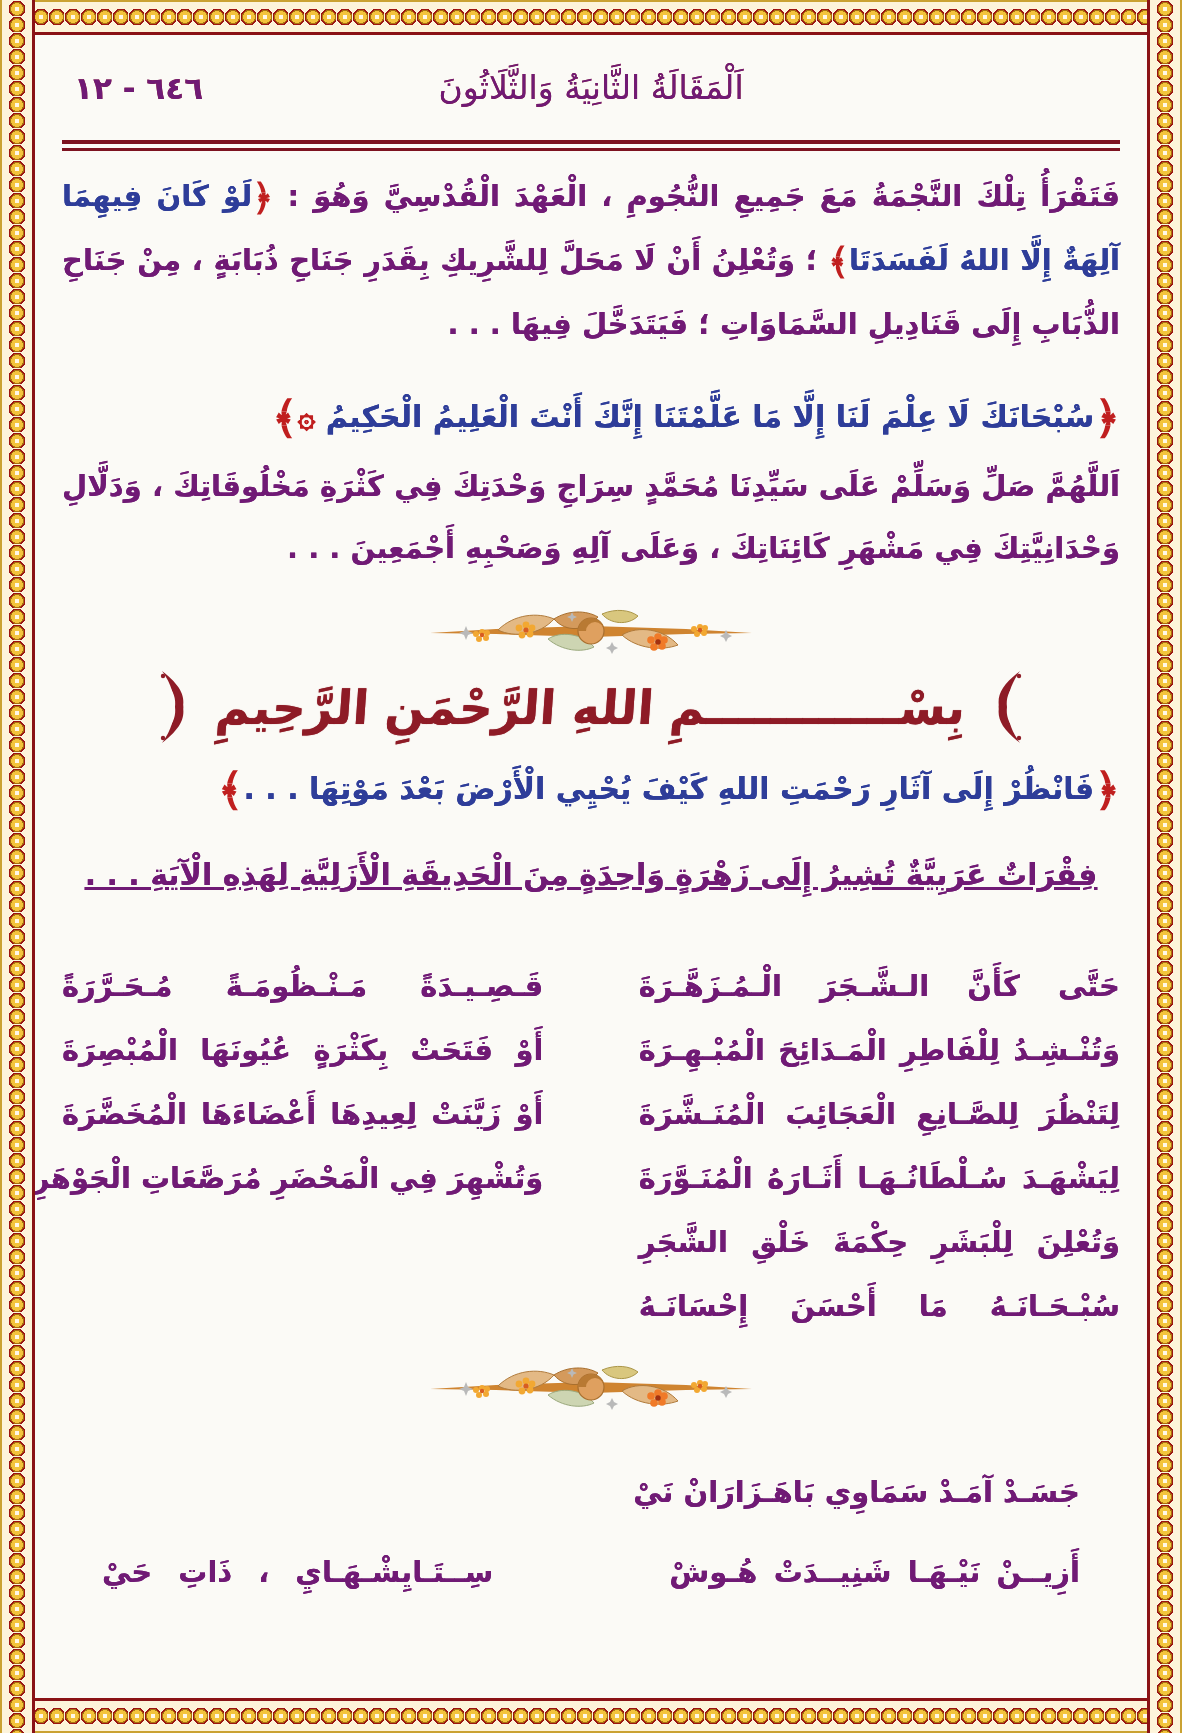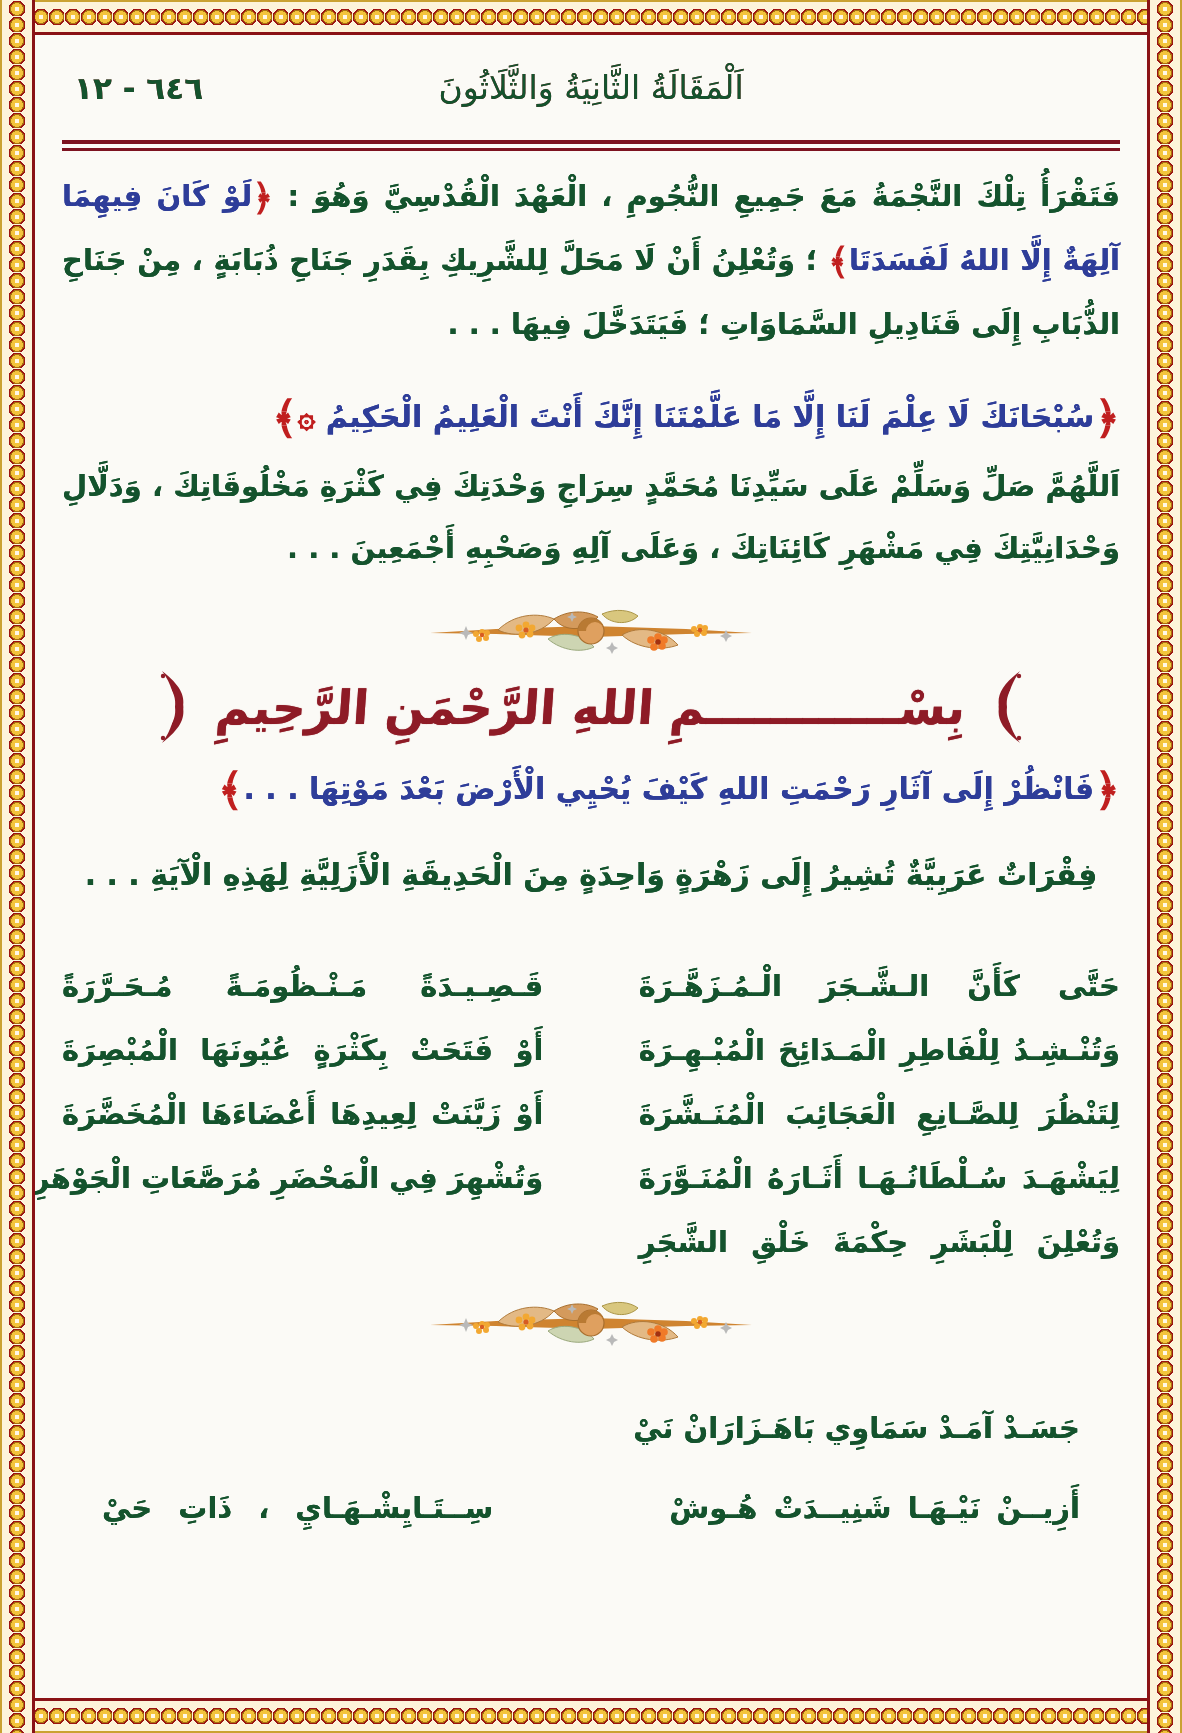--- a/index.html
+++ b/index.html
@@ -34,21 +34,21 @@
   .border-left{left:0;border-left:2px solid #caa232;border-right:3px solid #8a1216;}
   .border-right{right:0;border-right:2px solid #caa232;border-left:3px solid #8a1216;}
 
   
   .content{
     position:absolute;left:44px;right:44px;top:40px;bottom:40px;
     padding:0 18px;
     direction:rtl;
     color:#8e1b26;
   }
-  .maroon{color:#14532d;}
+  .maroon{color:#701a75;}
   .blue{color:#2e3d99;}
   .red{color:#c01f1f;}
 
   .header{position:relative;margin-top:28px;height:58px;}
   .title{
     text-align:center;font-size:33px;font-weight:normal;
     text-shadow:0 0 .6px #8e1b26;
     letter-spacing:.5px;
   }
   .page-number{
@@ -91,21 +91,21 @@
   .bismillah-text{
     font-size:47px;font-weight:bold;color:#8e1b26;
     text-shadow:0 0 .7px #8e1b26;white-space:nowrap;
     transform:skewX(-4deg);
   }
   .side-ornament{width:34px;height:78px;}
 
   .verse2-row{}
   .intro-line{
     margin-top:34px;text-align:center;font-size:30px;font-weight:bold;
-    text-shadow:0 0 .5px currentColor;white-space:nowrap;
+    text-shadow:0 0 .5px currentColor;white-space:nowrap;text-decoration:underline;
   }
 
   .poem{margin-top:62px;}
   .poem-row{display:flex;justify-content:space-between;line-height:64px;}
   .hemistich{
     width:45.5%;font-size:29px;font-weight:bold;
     text-align:justify;text-align-last:justify;
     text-shadow:0 0 .5px currentColor;white-space:nowrap;
     overflow:visible;
   }
@@ -231,20 +231,21 @@
         <div class="hemistich maroon">أَوْ زَيَّنَتْ لِعِيدِهَا أَعْضَاءَهَا الْمُخَضَّرَةَ</div>
       </div>
       <div class="poem-row">
         <div class="hemistich maroon">لِيَشْهَـدَ سُـلْطَانُـهَـا أَثَـارَهُ الْمُنَـوَّرَةَ</div>
         <div class="hemistich maroon">وَتُشْهِرَ فِي الْمَحْضَرِ مُرَصَّعَاتِ الْجَوْهَرِ</div>
       </div>
       <div class="poem-row">
         <div class="hemistich maroon">وَتُعْلِنَ لِلْبَشَرِ حِكْمَةَ خَلْقِ الشَّجَرِ</div>
       </div>
       <div class="poem-row">
+        <div class="hemistich maroon">سُبْـحَـانَـهُ مَا أَحْسَنَ إِحْسَانَـهُ</div>
       </div>
     </div>
 
     <svg class="divider divider2" viewBox="0 0 330 48">
         <use href="#divider-art"></use>
       </svg>
 
     <div class="poem poem2">
       <div class="poem-row">
         <div class="hemistich hemistich-l maroon">جَسَـدْ آمَـدْ سَمَاوِي بَاهَـزَارَانْ نَيْ</div>

